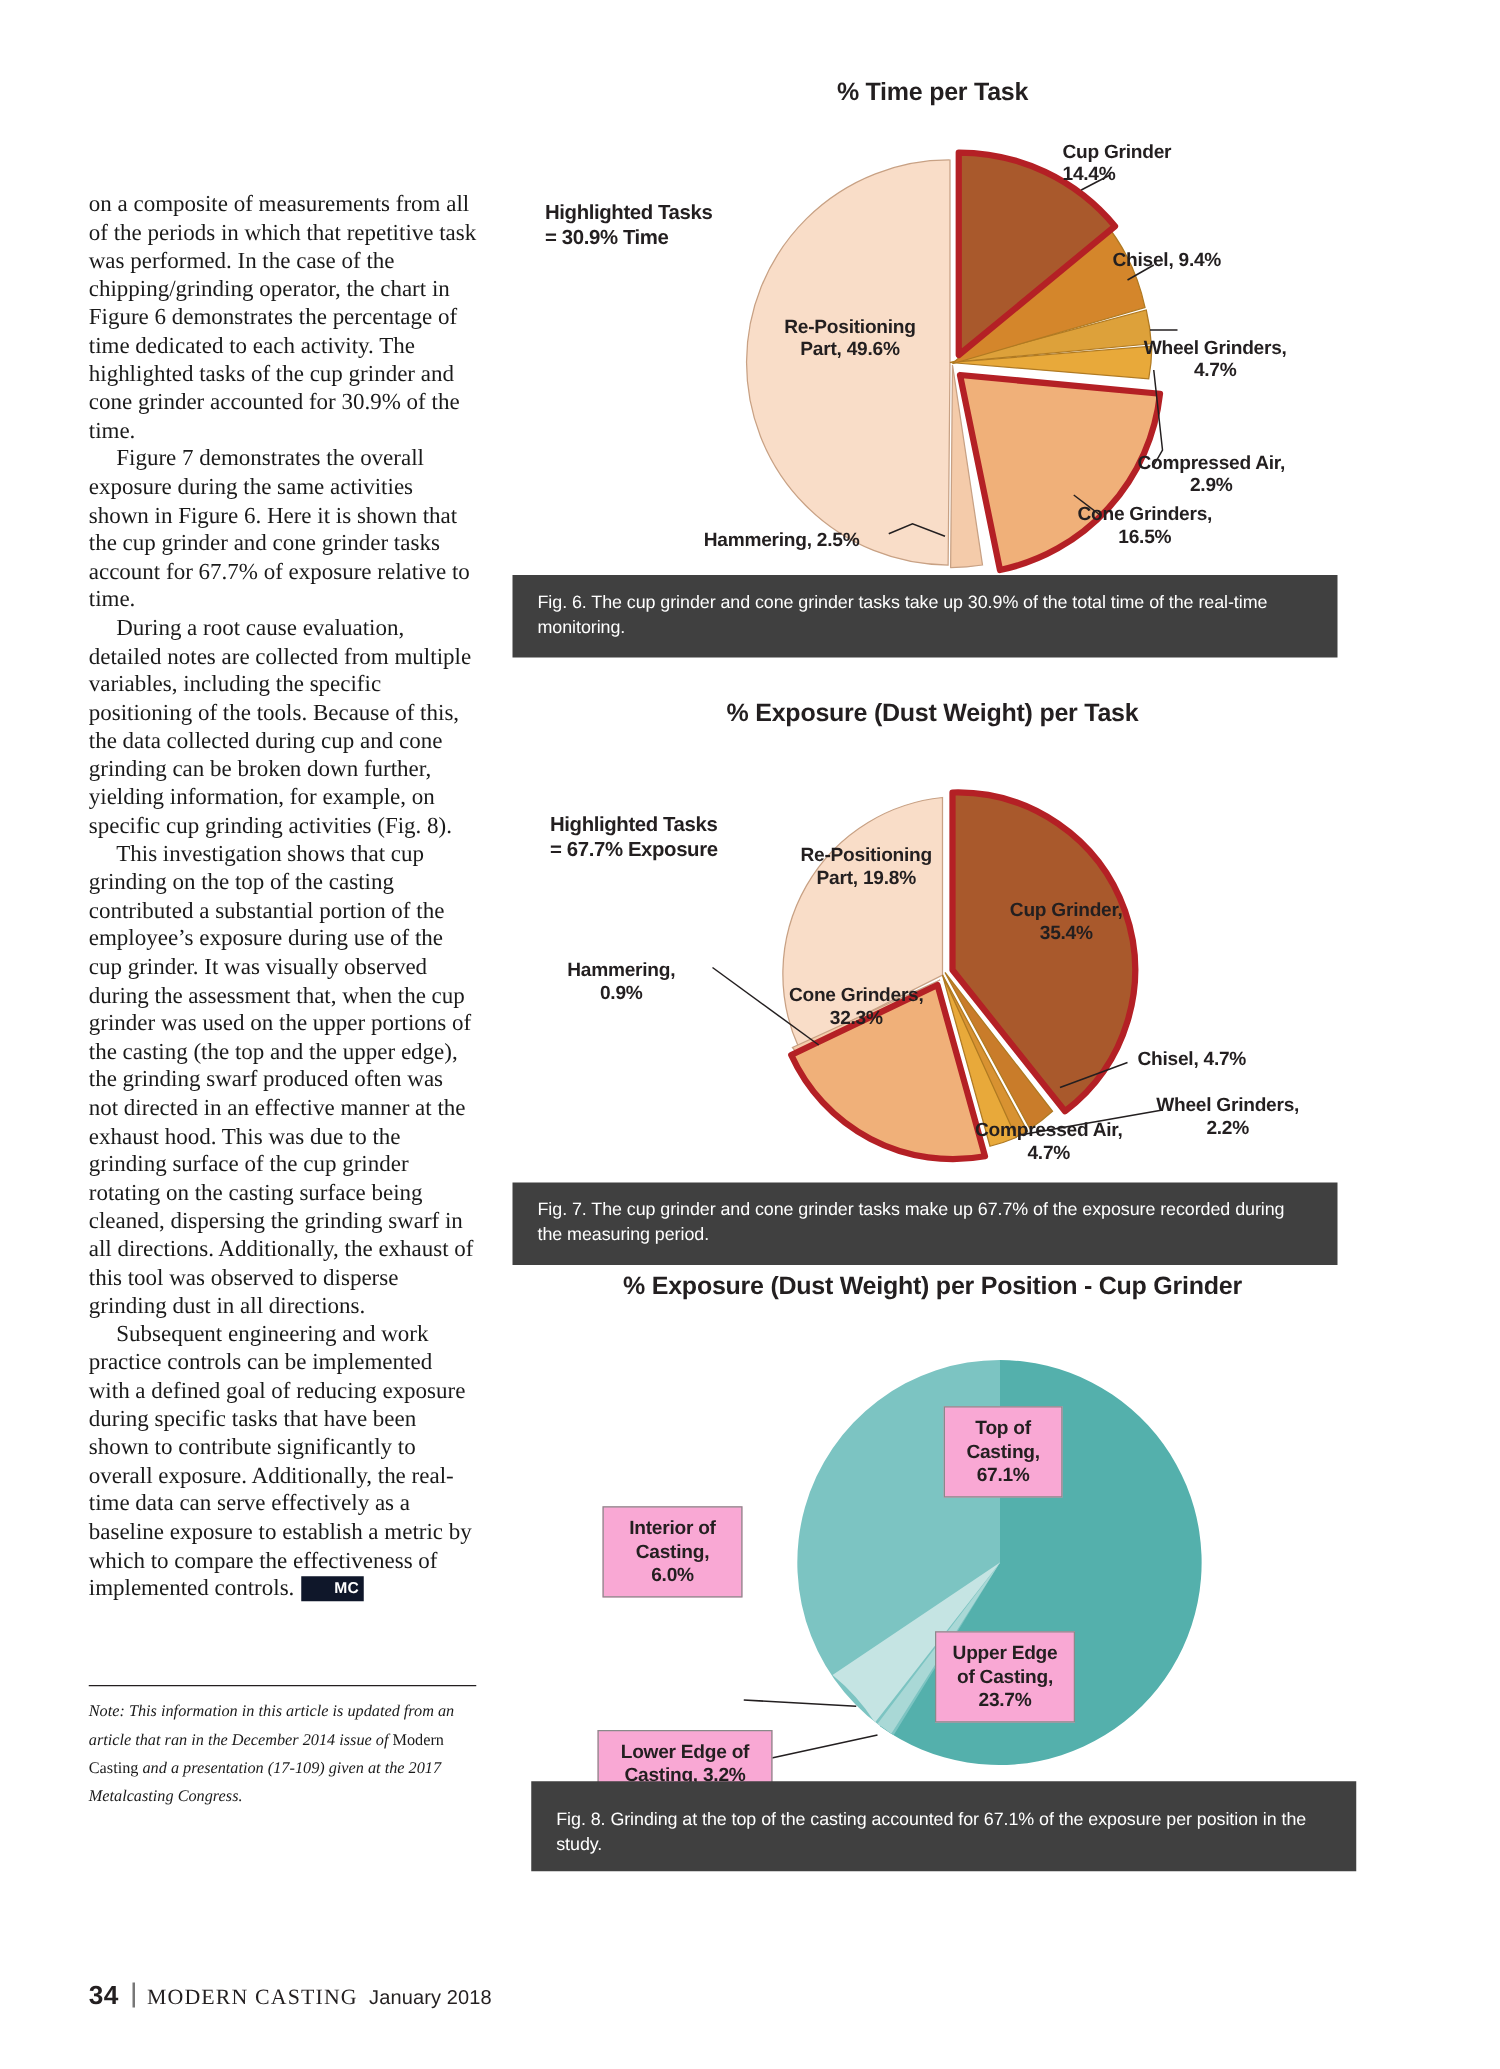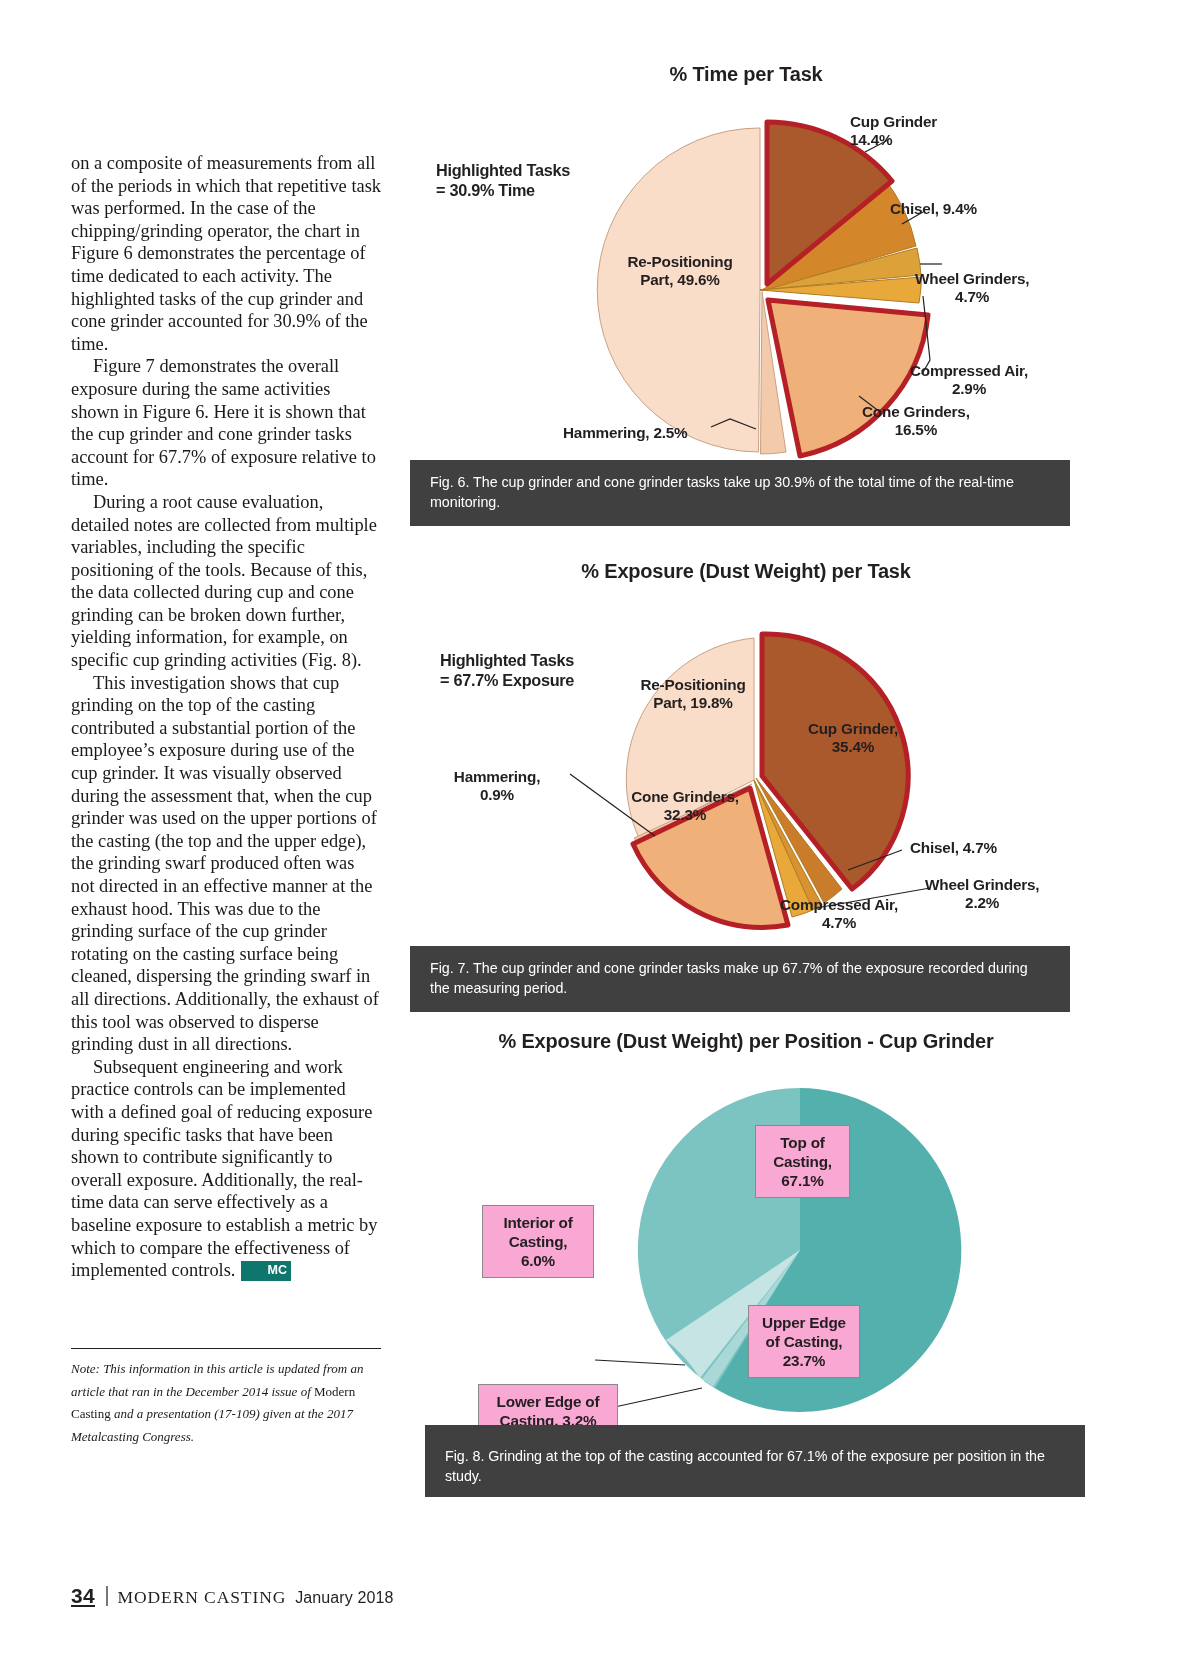--- a/index.html
+++ b/index.html
@@ -13,42 +13,42 @@
   
   .col-left{
     position:absolute;left:71px;top:152px;width:310px;
     font-family:"Liberation Serif",serif;
     font-size:18.4px;line-height:22.6px;color:#1a1a1a;
     text-align:left;
   }
   .col-left p{margin:0;text-indent:22px;}
   .col-left p.first{text-indent:0;}
   .mc-mark{
-    display:inline-block;background:#0f766e;color:#ffffff;
+    display:inline-block;background:#0f172a;color:#ffffff;
     font-family:"Liberation Sans",sans-serif;font-weight:bold;
     font-size:12.5px;line-height:1;padding:3px 4px 4px 4px;
     vertical-align:2px;margin-left:6px;letter-spacing:.2px;
   }
   .rule{
     position:absolute;left:71px;top:1348px;width:310px;height:1px;
     background:#231f20;
   }
   .note{
     position:absolute;left:71px;top:1358px;width:312px;
     font-family:"Liberation Serif",serif;font-style:italic;
     font-size:13px;line-height:22.6px;color:#1a1a1a;
   }
   .note .roman{font-style:normal;}
 
   .footer{
     position:absolute;left:71px;top:1583px;width:420px;
     display:flex;align-items:baseline;
     color:#231f20;
   }
-  .footer .pg{font-weight:bold;font-size:21px;letter-spacing:.3px;text-decoration:underline;}
+  .footer .pg{font-weight:bold;font-size:21px;letter-spacing:.3px;}
   .footer .bar{
     display:inline-block;width:1.6px;height:20px;background:#777;
     margin:0 10px 0 11px;position:relative;top:3px;
   }
   .footer .mag{
     font-family:"Liberation Serif",serif;font-size:17.5px;
     letter-spacing:.9px;
   }
   .footer .issue{font-size:16px;margin-left:9px;letter-spacing:.1px;text-align:center;}
 
@@ -198,21 +198,21 @@
         <div class="lbl" style="left:22px;top:220px;width:130px;text-align:center;">Hammering,
 0.9%</div>
         <div class="lbl" style="left:218px;top:128px;width:130px;text-align:center;">Re-Positioning
 Part, 19.8%</div>
       </div>
       <div class="caption" style="position:absolute;top:398px;left:0;">Fig. 7. The cup grinder and cone grinder tasks make up 67.7% of the exposure recorded during the measuring period.</div>
     </div>
 
     <div class="fig" style="top:1010px;">
       <div class="fig-chart" style="height:410px;">
-        <div class="chart-title" style="top:20px;">% Exposure (Dust Weight) per
+        <div class="chart-title" style="top:8px;">% Exposure (Dust Weight) per
 Position - Cup Grinder</div>
 
         <svg width="672" height="410" viewBox="0 0 672 410" style="position:absolute;left:0;top:0;">
 
           <path d="M 390 240 L 390 78 A 162 162 0 1 1 294 371 Z" fill="#54b0ac"></path>
 
           <path d="M 390 240 L 305 378 A 162 162 0 0 1 390 78 Z" fill="#7cc4c2"></path>
 
           <path d="M 390 240 L 292 369 A 162 162 0 0 1 303 377 Z" fill="#a9d8d6"></path>
 

